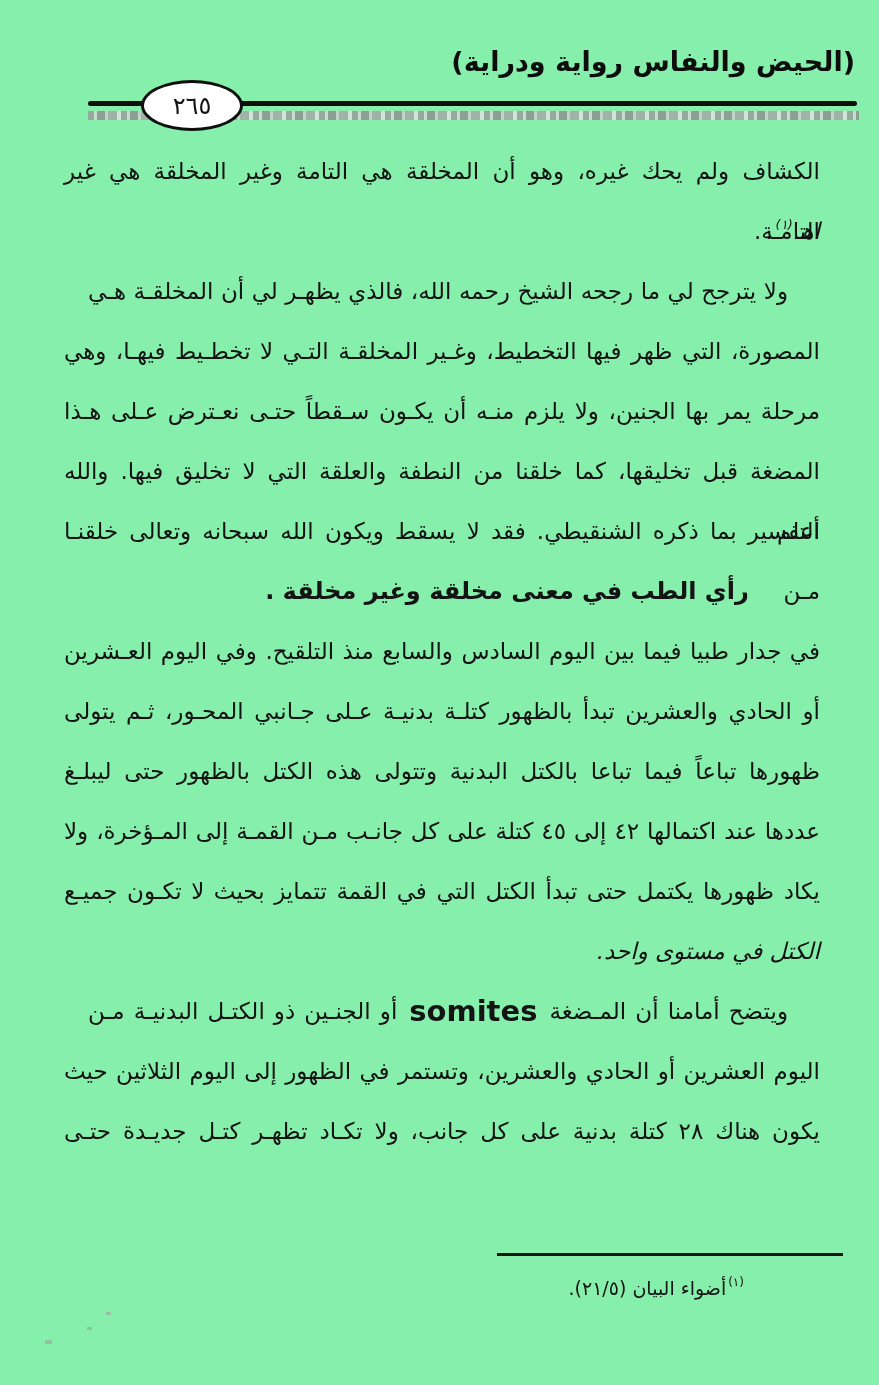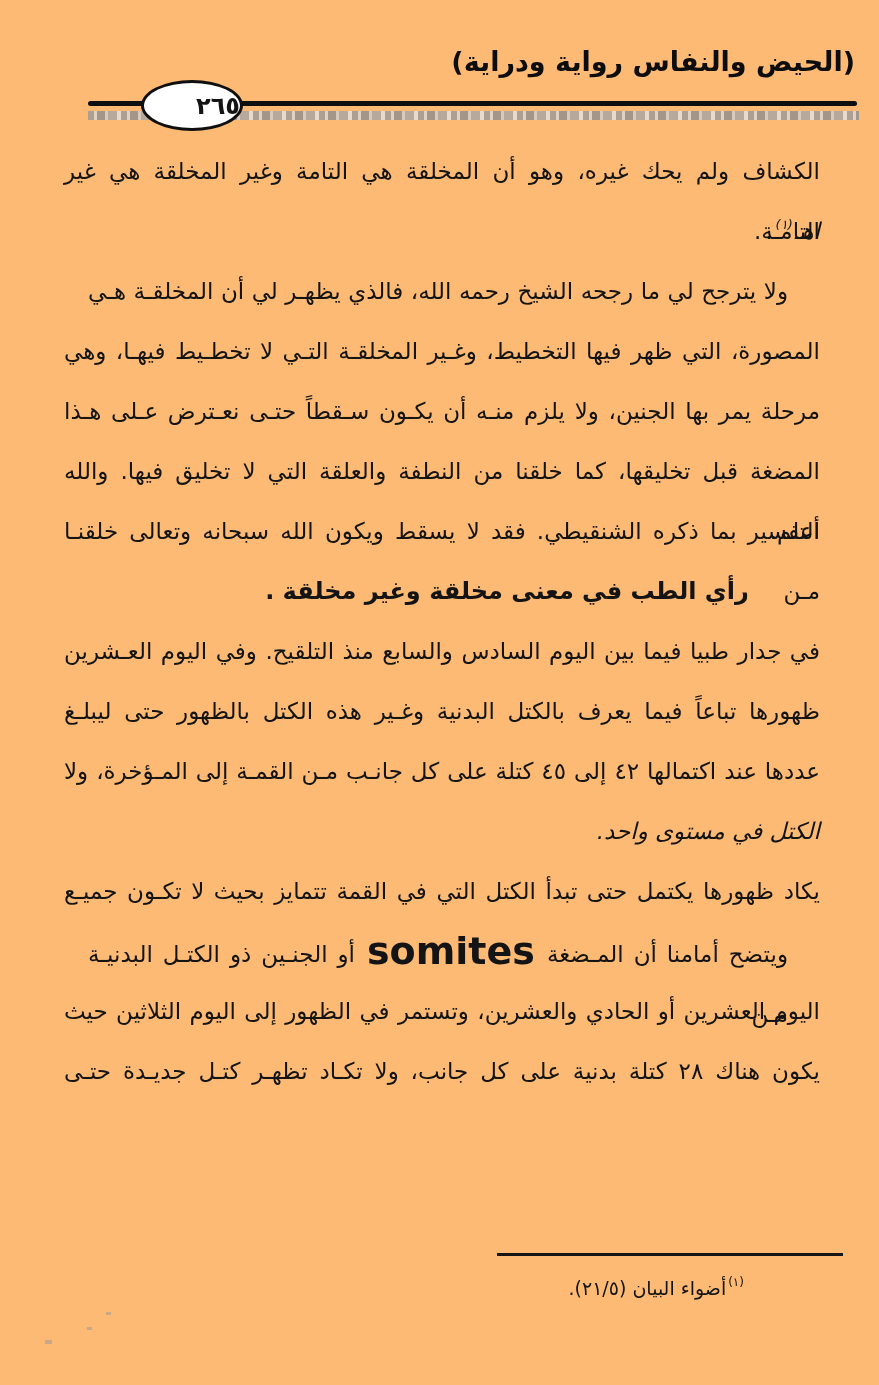--- a/index.html
+++ b/index.html
@@ -5,21 +5,21 @@
   html, body { margin: 0; padding: 0; }
   body {
     width: 879px; height: 1385px;
     background: #f6f6f4;
     font-family: "DejaVu Sans", sans-serif;
     color: #141414;
   }
   .page {
     position: relative;
     width: 879px; height: 1385px;
-    background: #fdba74;
+    background: #86efac;
     overflow: hidden;
     direction: rtl;
   }
 
   
   .book-title {
     position: absolute; top: 46px; right: 24px;
     font-size: 27px; font-weight: bold;
     letter-spacing: -0.5px;
     color: #0d0d0d;
@@ -38,22 +38,22 @@
       #cfcfcf 17px 20px, #a5a5a5 20px 29px, #e3e3e3 29px 33px);
     opacity: .8;
     z-index: 0;
   }
   .page-badge {
     position: absolute; top: 80px; left: 141px;
     width: 96px; height: 45px;
     background: #fff;
     border: 3px solid #0f0f0f;
     border-radius: 50%;
-    display: flex; align-items: center; 
-    font-size: 24px; font-weight: bold;
+    display: flex; align-items: center; justify-content: center;
+    font-size: 24px; font-weight: normal;
     z-index: 2;
   }
 
   
   .content {
     position: absolute; top: 141px; right: 59px; left: 64px;
     direction: rtl;
   }
   .ln {
     height: 60px; line-height: 60px;
@@ -72,21 +72,21 @@
   .fn-ref {
     font-size: 13px;
     vertical-align: 10px;
     line-height: 0;
     padding: 0 2px;
   }
   .latin {
     direction: ltr; unicode-bidi: embed;
     display: inline-block;
     font-family: "DejaVu Sans", sans-serif;
-    font-weight: bold; font-size: 38px;
+    font-weight: bold; font-size: 29px;
     margin: 0 12px;
     vertical-align: -2px;
   }
 
   
   .footnote-sep {
     position: absolute; top: 1253px; right: 36px;
     width: 346px; height: 3px;
     background: #161616;
   }
@@ -124,24 +124,25 @@
 
     <div class="ln ln-indent">ولا يترجح لي ما رجحه الشيخ رحمه الله، فالذي يظهـر لي أن المخلقـة هـي</div>
     <div class="ln">المصورة، التي ظهر فيها التخطيط، وغـير المخلقـة التـي لا تخطـيط فيهـا، وهي</div>
     <div class="ln">مرحلة يمر بها الجنين، ولا يلزم منـه أن يكـون سـقطاً حتـى نعـترض عـلى هـذا</div>
     <div class="ln">المضغة قبل تخليقها، كما خلقنا من النطفة والعلقة التي لا تخليق فيها. والله أعلم.</div>
     <div class="ln">التفسير بما ذكره الشنقيطي. فقد لا يسقط ويكون الله سبحانه وتعالى خلقنـا مـن</div>
 
     <div class="heading">رأي الطب في معنى مخلقة وغير مخلقة .</div>
 
     <div class="ln">في جدار طبيا فيما بين اليوم السادس والسابع منذ التلقيح. وفي اليوم العـشرين</div>
-    <div class="ln">ظهورها تباعاً فيما يعرف بالكتل البدنية وغـير هذه الكتل بالظهور حتى ليبلـغ</div>
+    <div class="ln">أو الحادي والعشرين تبدأ بالظهور كتلـة بدنيـة عـلى جـانبي المحـور، ثـم يتولى</div>
+    <div class="ln">ظهورها تباعاً فيما تباعا بالكتل البدنية وتتولى هذه الكتل بالظهور حتى ليبلـغ</div>
     <div class="ln">عددها عند اكتمالها ٤٢ إلى ٤٥ كتلة على كل جانـب مـن القمـة إلى المـؤخرة، ولا</div>
+    <div class="ln">يكاد ظهورها يكتمل حتى تبدأ الكتل التي في القمة تتمايز بحيث لا تكـون جميـع</div>
     <div class="ln ln-last">الكتل في مستوى واحد.</div>
-    <div class="ln">يكاد ظهورها يكتمل حتى تبدأ الكتل التي في القمة تتمايز بحيث لا تكـون جميـع</div>
 
     <div class="ln ln-indent"><span>ويتضح أمامنا أن المـضغة</span><span class="latin">somites</span><span>أو الجنـين ذو الكتـل البدنيـة مـن</span></div>
 
     <div class="ln">اليوم العشرين أو الحادي والعشرين، وتستمر في الظهور إلى اليوم الثلاثين حيث</div>
     <div class="ln">يكون هناك ٢٨ كتلة بدنية على كل جانب، ولا تكـاد تظهـر كتـل جديـدة حتـى</div>
   </main>
 
   <footer>
     <div class="footnote-sep"></div>
     <div class="footnote"><sup class="fn-ref">(١)</sup><span>أضواء البيان (٢١/٥).</span></div>

